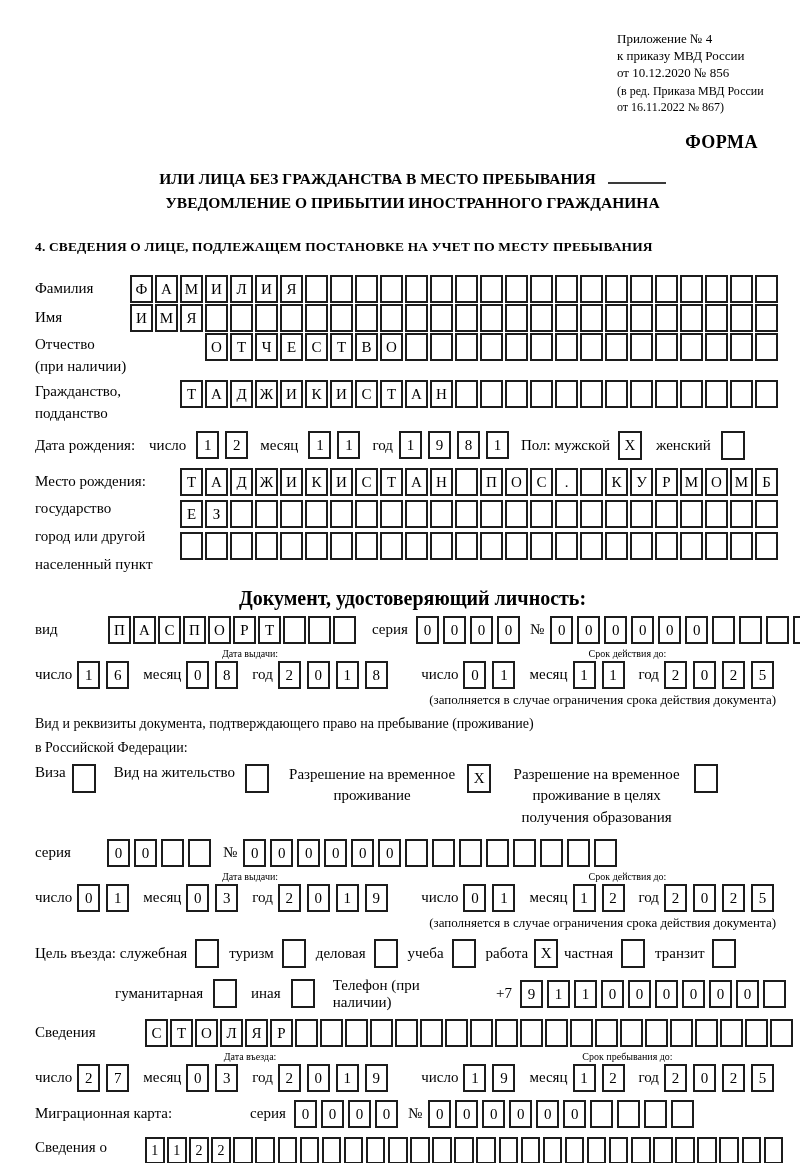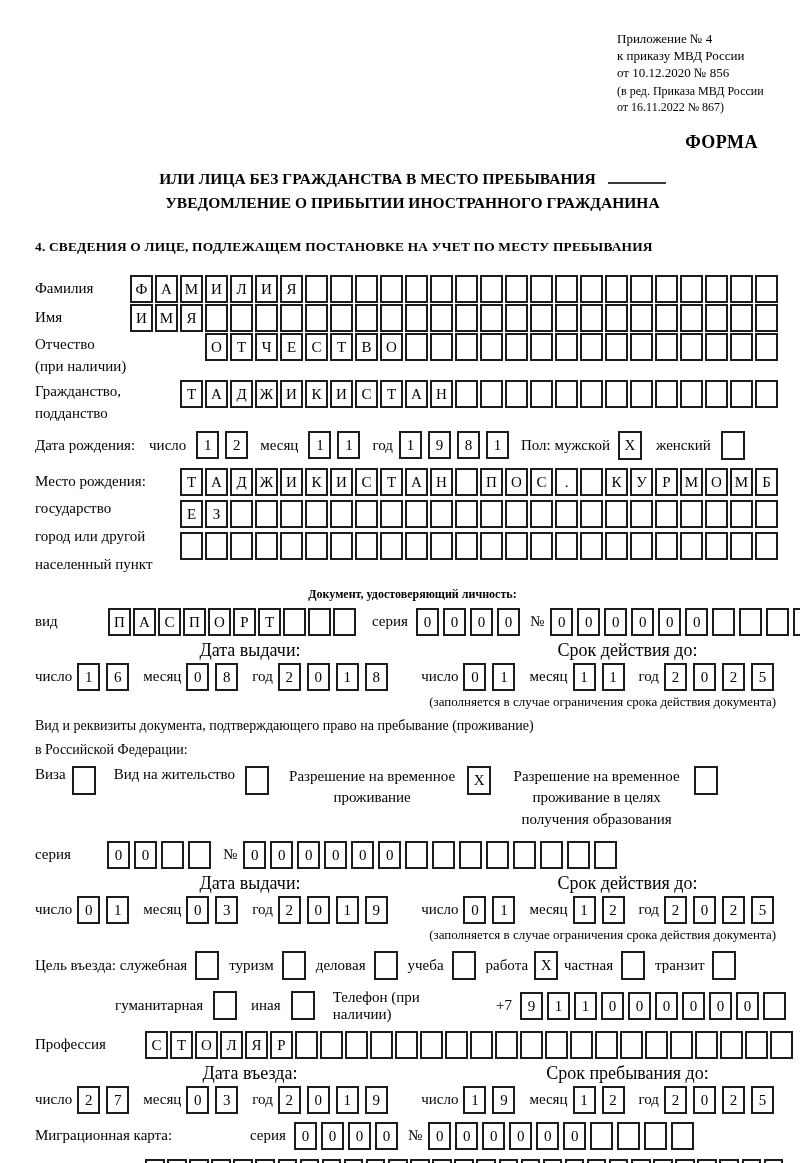--- a/index.html
+++ b/index.html
@@ -24,22 +24,22 @@
   .cell {
     width:19px; height:24px; border:2px solid #1c1c1c; margin-right:2px;
     text-align:center; font-size:15px; line-height:24px; flex:none; background:#fff;
   }
   .cells.gap .cell { margin-right:6px; }
   .cells.gap4 .cell { margin-right:4px; }
   .cell.small { width:15.5px; height:23px; margin-right:2.6px; line-height:23px; font-size:14px; }
   .cb { width:20px; height:25px; border:2px solid #1c1c1c; line-height:25px; text-align:center; font-size:15px; flex:none; background:#fff; }
   .stack { display:flex; flex-direction:column; }
   .stack .cells { margin-bottom:4px; }
-  .center-bold { text-align:center; font-weight:bold; font-size:12px; margin:8px 0 6px 0; }
-  .dh-row { display:flex; font-size:18px; margin:4px 0 2px 0; }
+  .center-bold { text-align:center; font-weight:bold; font-size:20px; margin:8px 0 6px 0; }
+  .dh-row { display:flex; font-size:10px; margin:4px 0 2px 0; }
   .dh-left { width:430px; text-align:center; }
   .dh-right { flex:1; text-align:center; }
   .date-row { display:flex; align-items:center; margin-bottom:3px; font-size:15px; }
   .grp { display:flex; align-items:center; }
   .grp > span.t { margin-right:5px; }
   .grp .cells { margin-right:8px; }
   .note { font-size:13px; text-align:right; padding-right:14px; margin:1px 0 8px 0; }
   .plain { font-size:14px; margin-bottom:8px; }
   .wrapLbl { text-align:center; line-height:1.45; flex:none; }
   .mr6 { margin-right:6px; } .mr8 { margin-right:8px; } .mr10 { margin-right:10px; } .mr14 { margin-right:14px; } .mr18 { margin-right:18px; }
@@ -515,21 +515,21 @@
         <span class="cell">0</span>
         <span class="cell">0</span>
         <span class="cell">0</span>
         <span class="cell">0</span>
         <span class="cell">0</span>
         <span class="cell"></span>
       </span>
   </div>
 
   <div class="row" style="margin-bottom:4px">
-    <span class="lbl" style="width:110px">Профессия</span>
+    <span class="lbl" style="width:110px">Сведения</span>
     <span class="cells">
         <span class="cell">С</span>
         <span class="cell">Т</span>
         <span class="cell">О</span>
         <span class="cell">Л</span>
         <span class="cell">Я</span>
         <span class="cell">Р</span>
         <span class="cell"></span>
         <span class="cell"></span>
         <span class="cell"></span>

